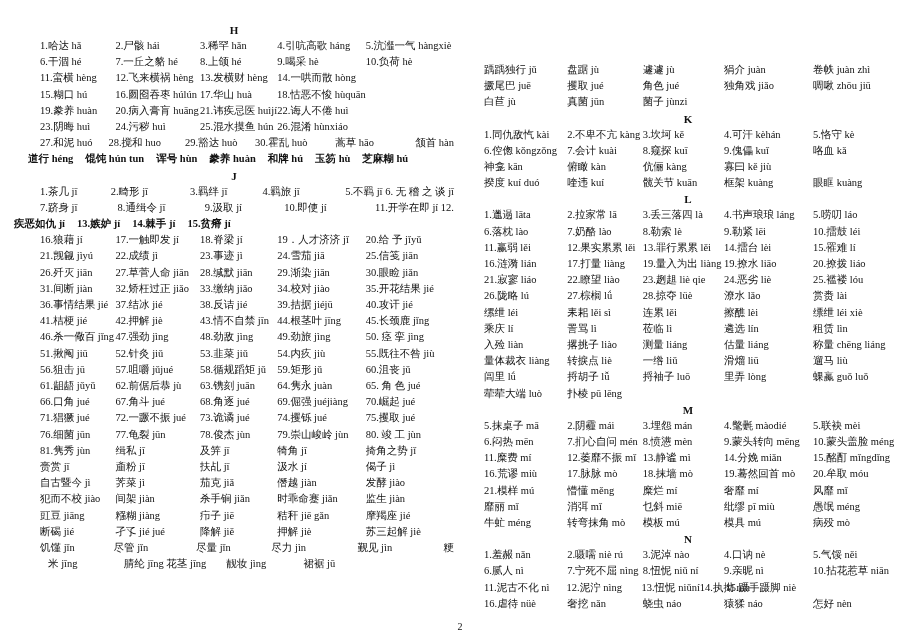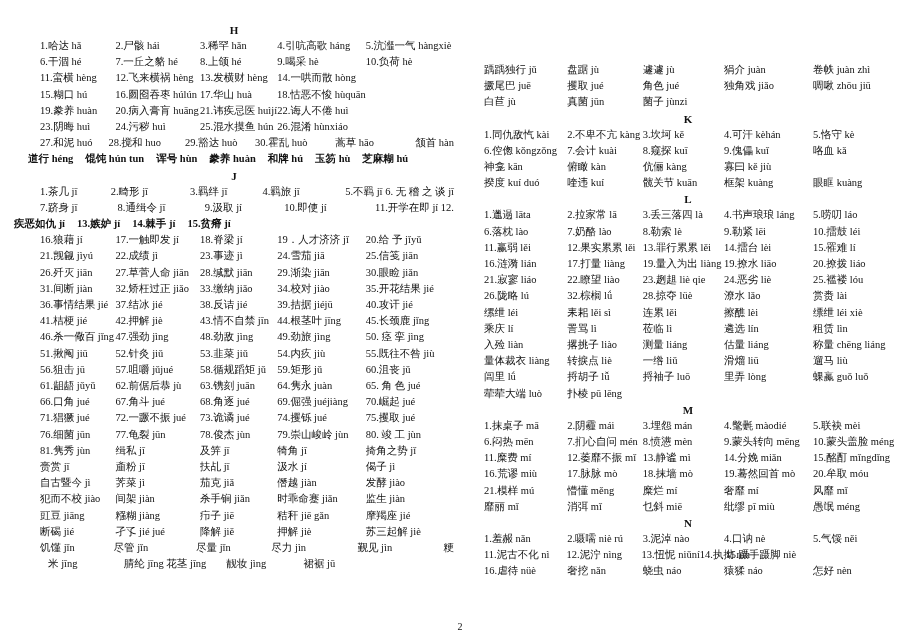--- a/index.html
+++ b/index.html
@@ -410,21 +410,21 @@
       </div>
       <div class="row indent-2">
         <span class="cell r1">21.寂寥 liáo</span>
         <span class="cell r2">22.瞭望 liào</span>
         <span class="cell r3">23.趔趄 liè qie</span>
         <span class="cell r4">24.恶劣 liè</span>
         <span class="cell r5">25.褴褛 lóu</span>
       </div>
       <div class="row indent-2">
         <span class="cell r1">26.陇略 lú</span>
-        <span class="cell r2">32.棕榈 lǘ</span>
+        <span class="cell r2">27.棕榈 lǘ</span>
         <span class="cell r3">28.掠夺 lüè</span>
         <span class="cell r4">潦水 lǎo</span>
         <span class="cell r5">赏赉 lài</span>
       </div>
       <div class="row indent-2">
         <span class="cell r1">缧绁 léi</span>
         <span class="cell r2">耒耜 lěi sì</span>
         <span class="cell r3">连累 lěi</span>
         <span class="cell r4">擦醮 lèi</span>
         <span class="cell r5">缥绁 léi xiè</span>
@@ -460,21 +460,21 @@
       <div class="row indent-2">
         <span class="cell r1">荦荦大端 luò</span>
         <span class="cell r2">扑棱 pū  lēng</span>
         <span class="cell r3"></span>
         <span class="cell r4"></span>
         <span class="cell r5"></span>
       </div>
 
       <div class="section-letter">M</div>
       <div class="row indent-2">
-        <span class="cell r1">1.抹桌子 mā</span>
+        <span class="cell r1">5.抹桌子 mā</span>
         <span class="cell r2">2.阴霾 mái</span>
         <span class="cell r3">3.埋怨 mán</span>
         <span class="cell r4">4.氅氎 màodié</span>
         <span class="cell r5">5.联袂 mèi</span>
       </div>
       <div class="row indent-2">
         <span class="cell r1">6.闷热 mēn</span>
         <span class="cell r2">7.扪心自问 mén</span>
         <span class="cell r3">8.愤懑 mèn</span>
         <span class="cell r4">9.蒙头转向 mēng</span>
@@ -501,30 +501,44 @@
         <span class="cell r4">奢靡 mí</span>
         <span class="cell r5">风靡 mǐ</span>
       </div>
       <div class="row indent-2">
         <span class="cell r1">靡丽 mǐ</span>
         <span class="cell r2">消弭 mǐ</span>
         <span class="cell r3">乜斜 miē</span>
         <span class="cell r4">纰缪 pī  miù</span>
         <span class="cell r5">愚氓 méng</span>
       </div>
+      <div class="row indent-2">
+        <span class="cell r1">牛虻 méng</span>
+        <span class="cell r2">转弯抹角 mò</span>
+        <span class="cell r3">模板 mú</span>
+        <span class="cell r4">模具 mú</span>
+        <span class="cell r5">病殁 mò</span>
+      </div>
 
       <div class="section-letter">N</div>
       <div class="row indent-2">
         <span class="cell r1">1.羞赧 nǎn</span>
         <span class="cell r2">2.嗫嚅 niè rú</span>
         <span class="cell r3">3.泥淖 nào</span>
         <span class="cell r4">4.口讷 nè</span>
         <span class="cell r5">5.气馁 něi</span>
       </div>
       <div class="row indent-2">
+        <span class="cell r1">6.腻人 nì</span>
+        <span class="cell r2">7.宁死不屈 nìng</span>
+        <span class="cell r3">8.忸怩 niǔ ní</span>
+        <span class="cell r4">9.亲昵 nì</span>
+        <span class="cell r5">10.拈花惹草 niān</span>
+      </div>
+      <div class="row indent-2">
         <span class="cell r1">11.泥古不化 nì</span>
         <span class="cell r2">12.泥泞 nìng</span>
         <span class="cell r3">13.忸怩 niǔní14.执拗 niù</span>
         <span class="cell r4">15.蹑手蹑脚 niè</span>
         <span class="cell r5"></span>
       </div>
       <div class="row indent-2">
         <span class="cell r1">16.虐待 nüè</span>
         <span class="cell r2">奢挖 nǎn</span>
         <span class="cell r3">蛲虫 náo</span>

